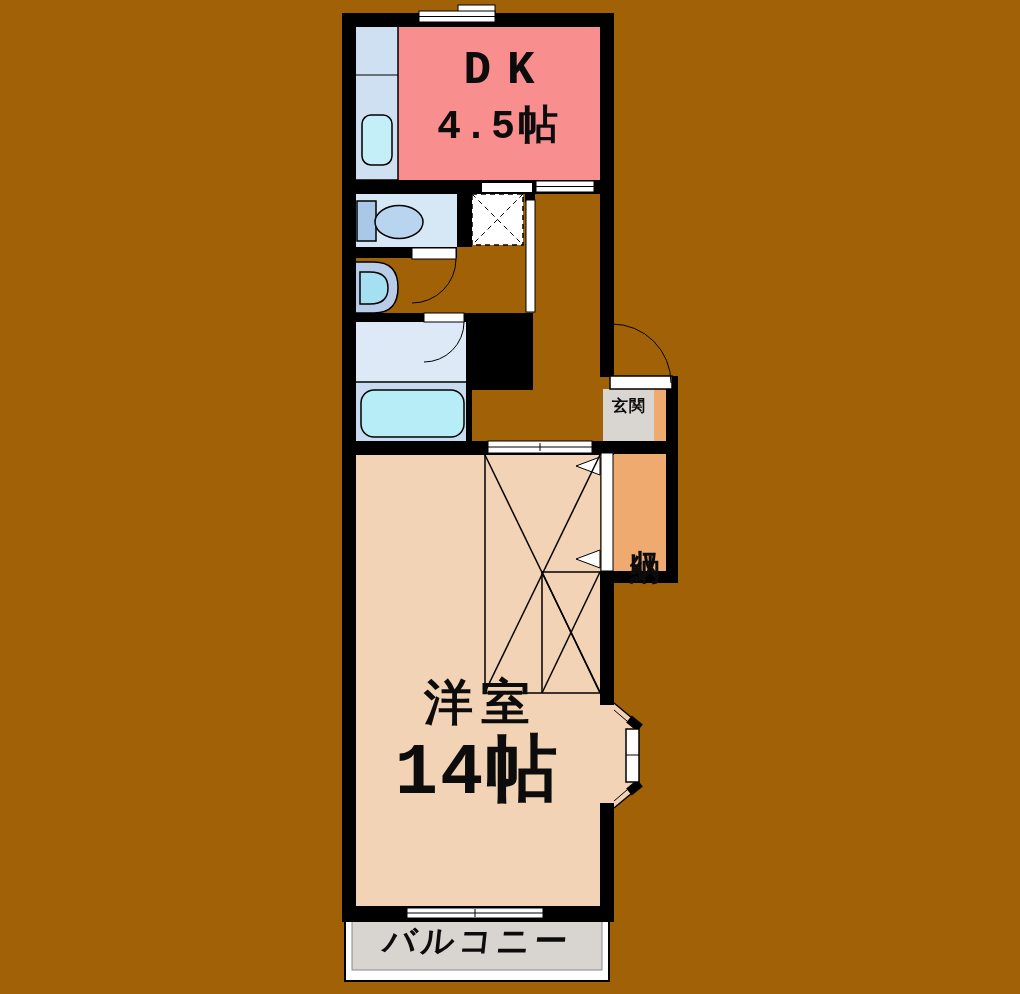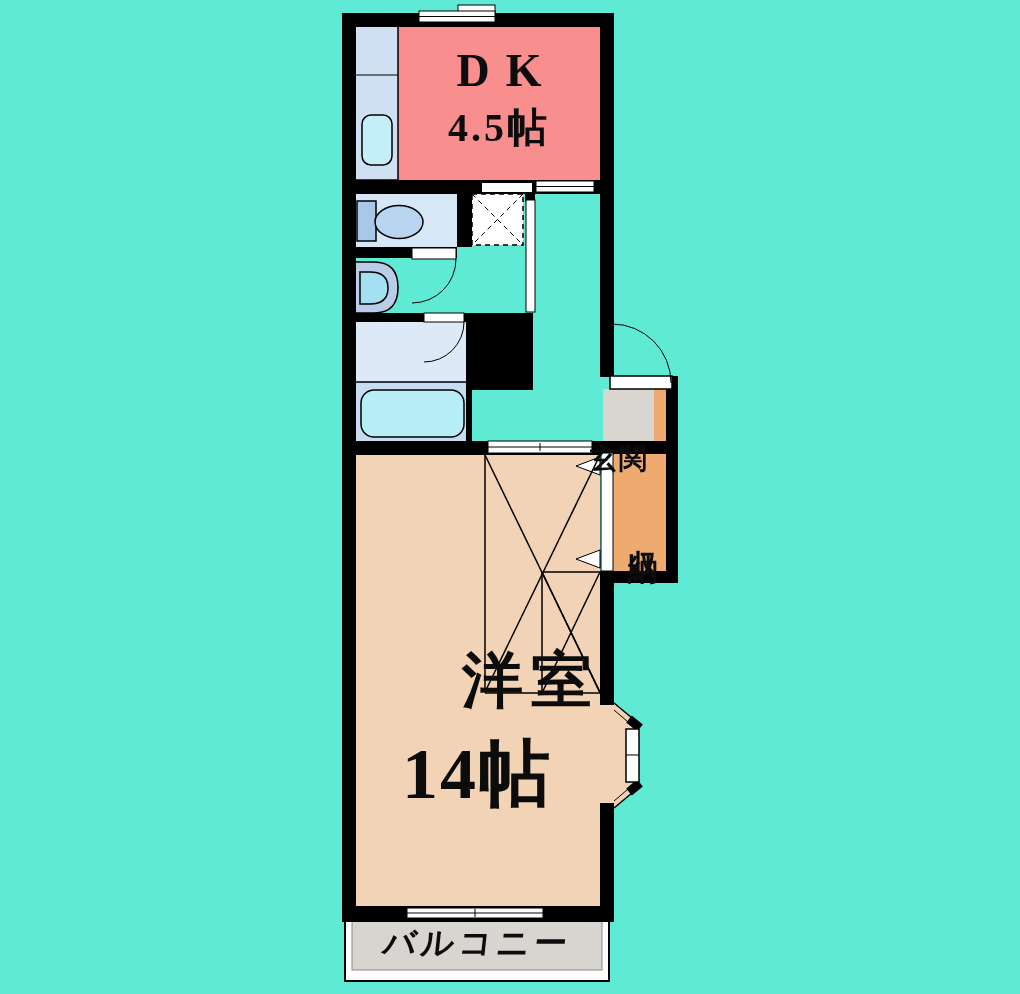--- a/index.html
+++ b/index.html
@@ -1,25 +1,25 @@
 <!DOCTYPE html>
 <html><head>
 <meta charset="utf-8">
 <style>
   html,body{margin:0;padding:0;background:#ffffff;}
-  .stage{position:relative;width:1020px;height:994px;background:#5eead4;overflow:hidden;
-         font-family:Liberation Serif, serif;}
+  .stage{position:relative;width:1020px;height:994px;background:#a16207;overflow:hidden;
+         font-family:Liberation Mono, monospace;}
   svg.plan{position:absolute;left:0;top:0;}
   .lbl{position:absolute;color:#0c0c0c;font-weight:900;line-height:1;text-align:center;
        white-space:nowrap;}
   .lbl-dk-name   {left:398px;top:48px;width:202px;font-size:46px;letter-spacing:16px;text-indent:16px;}
   .lbl-dk-size   {left:390px;top:108px;width:218px;font-size:40px;letter-spacing:3px;}
-  .lbl-yo-name   {left:354px;top:650px;width:246px;font-size:61px;letter-spacing:8px;text-indent:8px;text-align:right;}
+  .lbl-yo-name   {left:354px;top:682px;width:246px;font-size:49px;letter-spacing:8px;text-indent:8px;}
   .lbl-yo-size   {left:354px;top:738px;width:246px;font-size:72px;letter-spacing:2px;}
-  .lbl-genkan    {left:590px;top:399px;width:52px;font-size:28px;letter-spacing:1px;margin-top:46px;}
+  .lbl-genkan    {left:603px;top:399px;width:52px;font-size:16px;letter-spacing:1px;}
   .lbl-storage   {left:622px;top:483px;width:36px;height:96px;font-size:30px;
                   writing-mode:vertical-rl;text-orientation:upright;letter-spacing:6px;}
   .lbl-balcony   {left:352px;top:927px;width:250px;font-size:33px;letter-spacing:4px;
                   transform:skewX(-6deg);}
 </style>
 </head>
 <body>
 
 <div class="stage">
 

